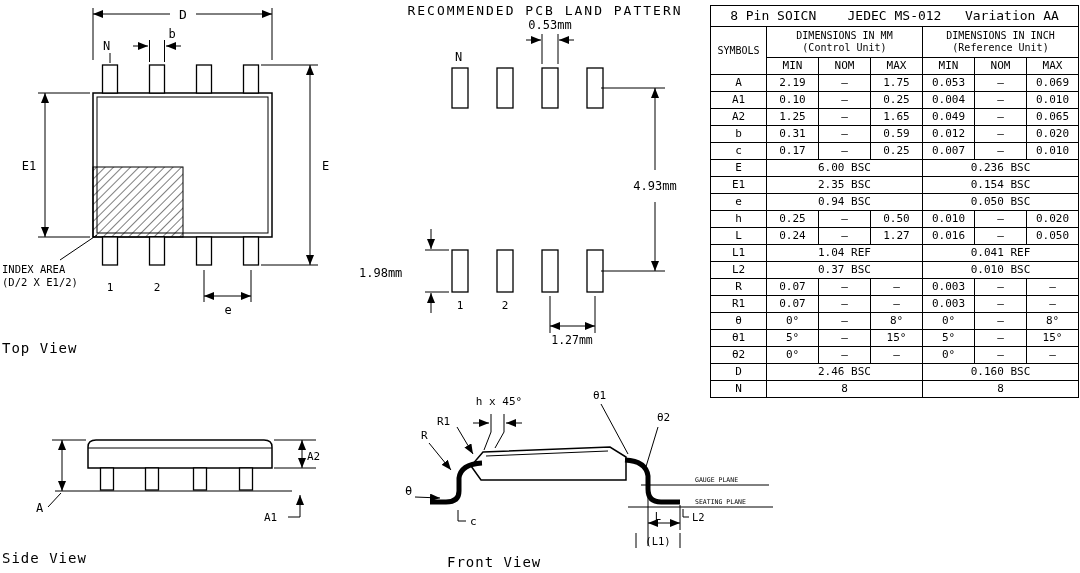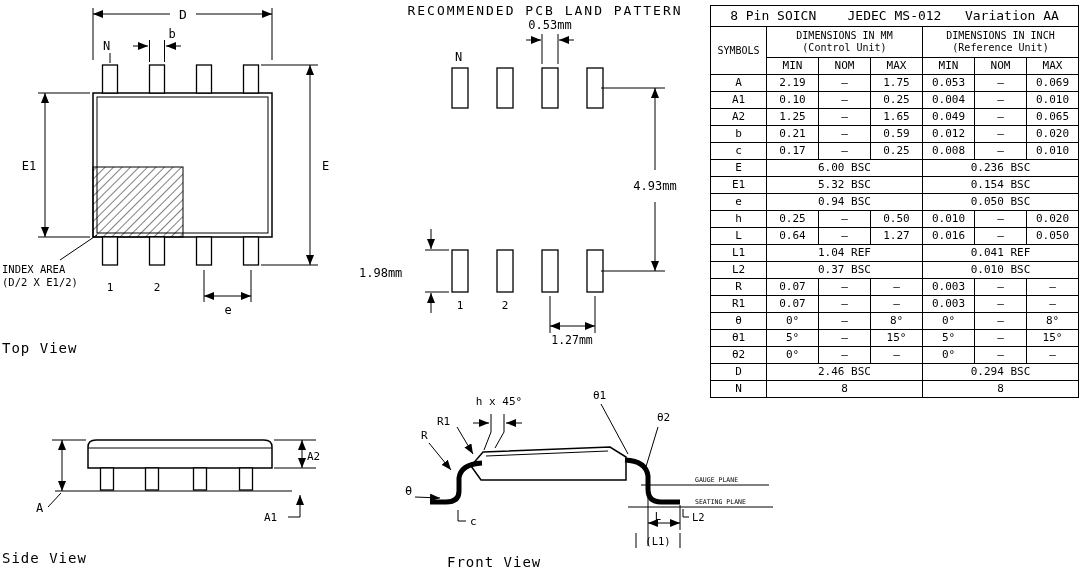--- a/index.html
+++ b/index.html
@@ -229,63 +229,63 @@
             <td>A2</td>
             <td>1.25</td>
             <td>—</td>
             <td>1.65</td>
             <td>0.049</td>
             <td>—</td>
             <td>0.065</td>
           </tr>
           <tr>
             <td>b</td>
-            <td>0.21</td>
+            <td>0.31</td>
             <td>—</td>
             <td>0.59</td>
             <td>0.012</td>
             <td>—</td>
             <td>0.020</td>
           </tr>
           <tr>
             <td>c</td>
             <td>0.17</td>
             <td>—</td>
             <td>0.25</td>
-            <td>0.008</td>
+            <td>0.007</td>
             <td>—</td>
             <td>0.010</td>
           </tr>
           <tr>
             <td>E</td>
             <td colspan="3">6.00 BSC</td>
             <td colspan="3">0.236 BSC</td>
           </tr>
           <tr>
             <td>E1</td>
-            <td colspan="3">5.32 BSC</td>
+            <td colspan="3">2.35 BSC</td>
             <td colspan="3">0.154 BSC</td>
           </tr>
           <tr>
             <td>e</td>
             <td colspan="3">0.94 BSC</td>
             <td colspan="3">0.050 BSC</td>
           </tr>
           <tr>
             <td>h</td>
             <td>0.25</td>
             <td>—</td>
             <td>0.50</td>
             <td>0.010</td>
             <td>—</td>
             <td>0.020</td>
           </tr>
           <tr>
             <td>L</td>
-            <td>0.64</td>
+            <td>0.24</td>
             <td>—</td>
             <td>1.27</td>
             <td>0.016</td>
             <td>—</td>
             <td>0.050</td>
           </tr>
           <tr>
             <td>L1</td>
             <td colspan="3">1.04 REF</td>
             <td colspan="3">0.041 REF</td>
@@ -336,21 +336,21 @@
             <td>0°</td>
             <td>—</td>
             <td>—</td>
             <td>0°</td>
             <td>—</td>
             <td>—</td>
           </tr>
           <tr>
             <td>D</td>
             <td colspan="3">2.46 BSC</td>
-            <td colspan="3">0.294 BSC</td>
+            <td colspan="3">0.160 BSC</td>
           </tr>
           <tr>
             <td>N</td>
             <td colspan="3">8</td>
             <td colspan="3">8</td>
           </tr>
         </tbody>
     </table>
   </div>
 

